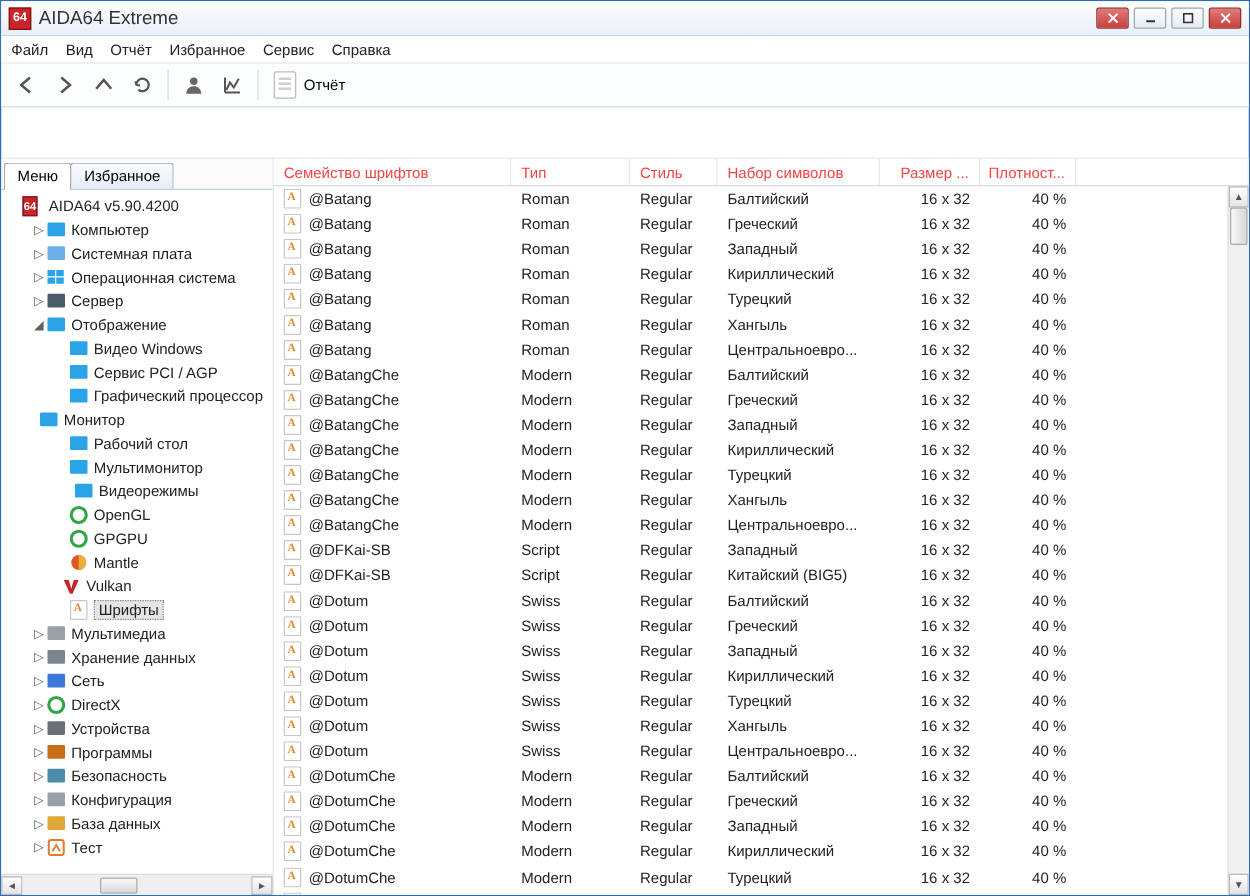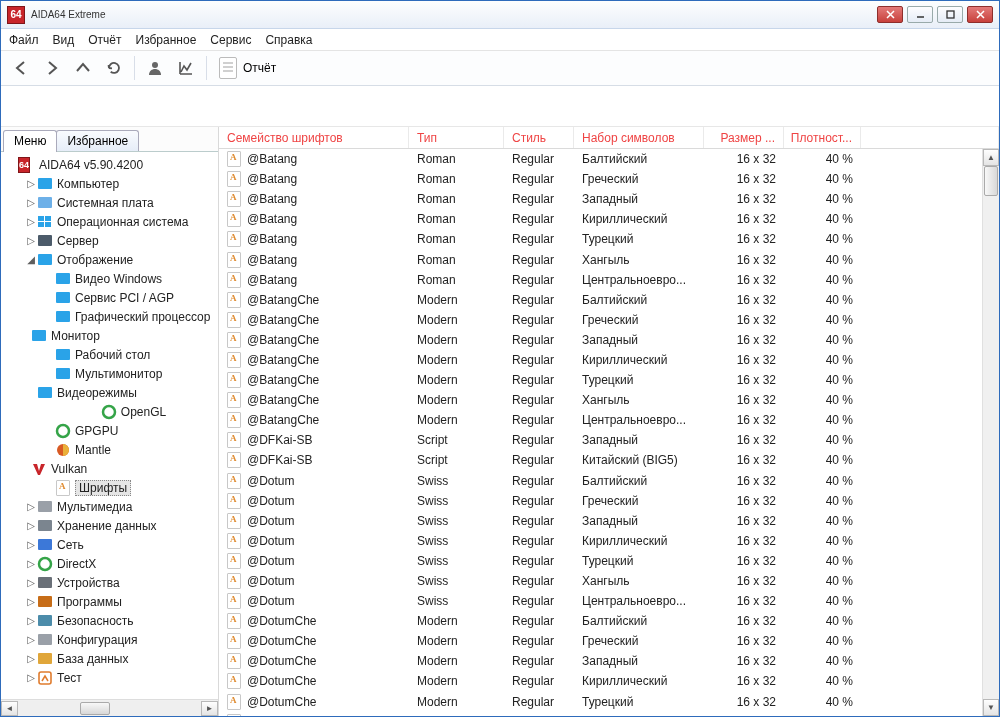--- a/index.html
+++ b/index.html
@@ -3,21 +3,21 @@
 <meta charset="utf-8">
 <style>
   * { margin:0; padding:0; box-sizing:border-box; -webkit-font-smoothing:subpixel-antialiased; }
   body { font-family:"Segoe UI",Arial,sans-serif; font-size:12px; background:#fff; user-select:none; }
 
   .window { width:1000px; height:717px; border:1px solid #2e6bbb; background:#fff; display:flex; flex-direction:column; position:relative; }
 
   
   .titlebar { height:28px; background:linear-gradient(#fdfefe,#e9eff8); border-bottom:1px solid #c7d6ea; display:flex; align-items:center; padding:0 0 0 6px; }
   .app-icon { width:18px; height:18px; background:#c8252a; color:#fff; font-weight:bold; font-size:10px; display:flex; align-items:center; justify-content:center; margin-right:6px; border:1px solid #7f1518; }
-  .title-text { font-size:10px; color:#333; flex:1; }
+  .title-text { font-size:15px; color:#333; flex:1; }
   .tbtns { display:flex; gap:4px; padding-right:6px; }
   .tbtn { width:26px; height:17px; border:1px solid #9aa; background:linear-gradient(#fdfdfe,#e5ecf6); display:flex; align-items:center; justify-content:center; font-size:9px; color:#333; border-radius:2px; }
   .tbtn.red { background:linear-gradient(#e37a78,#c8403c); border-color:#8e2e2b; color:#fff; }
 
   
   .menubar { height:22px; display:flex; align-items:center; padding:0 8px; gap:14px; background:#fff; border-bottom:1px solid #e4e4e4; }
   .menubar span { font-size:12px; color:#222; cursor:default; }
 
   
   .toolbar { height:35px; display:flex; align-items:center; background:#fcfdfe; border-bottom:1px solid #d6dde6; padding:0 6px; }
@@ -241,28 +241,28 @@
               </span>
               <span class="nlabel">Рабочий стол</span>
             </div>
             <div class="node" style="padding-left: 42px;">
               <span class="twist"></span>
               <span class="nicon">
                 <div class="sq" style="background:#2aa3e8"></div>
               </span>
               <span class="nlabel">Мультимонитор</span>
             </div>
-            <div class="node" style="padding-left: 24px;">
+            <div class="node" style="padding-left: 46px;">
               <span class="twist"></span>
               <span class="nicon">
                 <div class="sq" style="background:#2aa3e8"></div>
               </span>
               <span class="nlabel">Видеорежимы</span>
             </div>
-            <div class="node" style="padding-left: 42px; justify-content: center;">
+            <div class="node" style="padding-left: 42px;">
               <span class="twist"></span>
               <span class="nicon">
                 <svg width="16" height="16">
                   <circle cx="8" cy="8" r="6" fill="none" stroke="#35a448" stroke-width="2.5"></circle>
                 </svg>
               </span>
               <span class="nlabel">OpenGL</span>
             </div>
             <div class="node" style="padding-left: 42px;">
               <span class="twist"></span>
@@ -277,21 +277,21 @@
               <span class="twist"></span>
               <span class="nicon">
                 <svg width="16" height="16">
                   <circle cx="8" cy="8" r="6" fill="#d85a24"></circle>
                   <circle cx="8" cy="8" r="6" fill="url(#)"></circle>
                   <path d="M8 2a6 6 0 0 1 0 12z" fill="#eab03a"></path>
                 </svg>
               </span>
               <span class="nlabel">Mantle</span>
             </div>
-            <div class="node" style="padding-left: 18px;">
+            <div class="node" style="padding-left: 36px;">
               <span class="twist"></span>
               <span class="nicon">
                 <svg width="16" height="16">
                   <path d="M2 3h4l2 7 2-7h4l-5 11h-2z" fill="#c8252a"></path>
                 </svg>
               </span>
               <span class="nlabel">Vulkan</span>
             </div>
             <div class="node selected" style="padding-left: 42px;">
               <span class="twist"></span>

